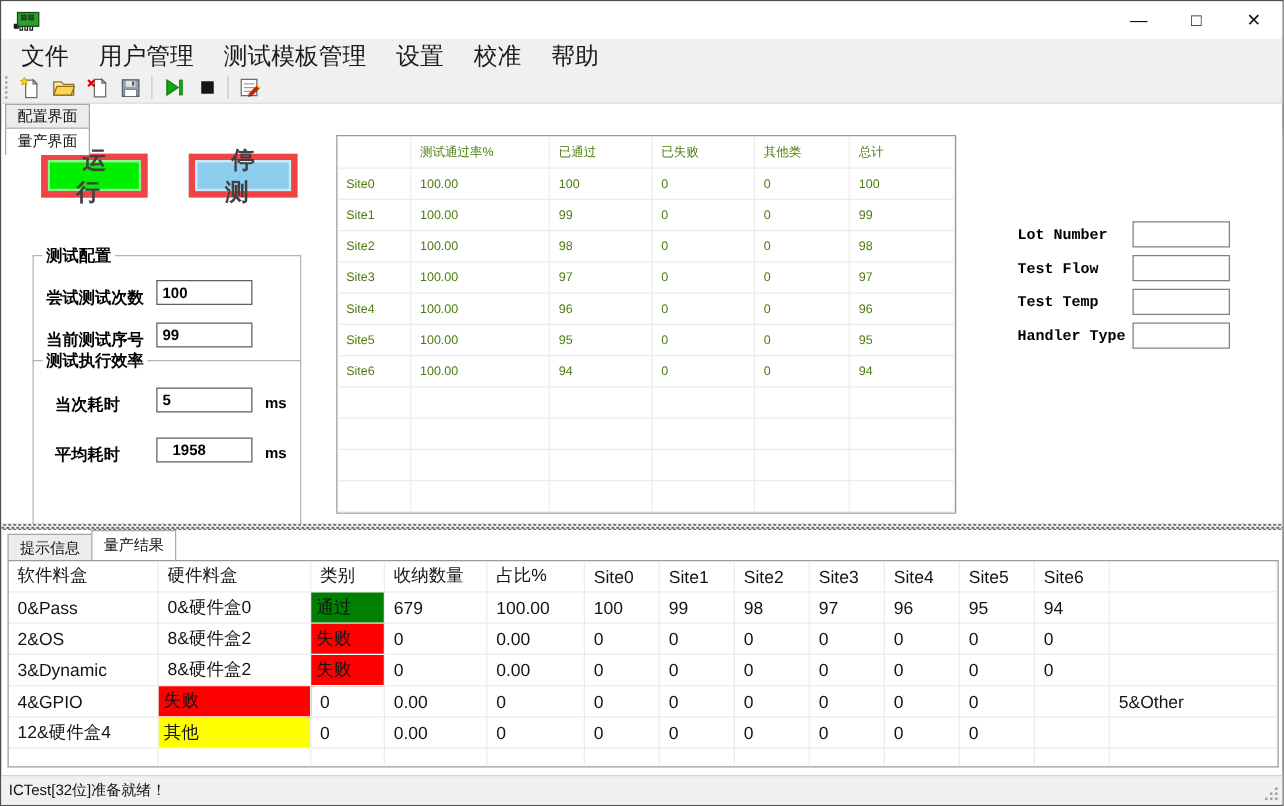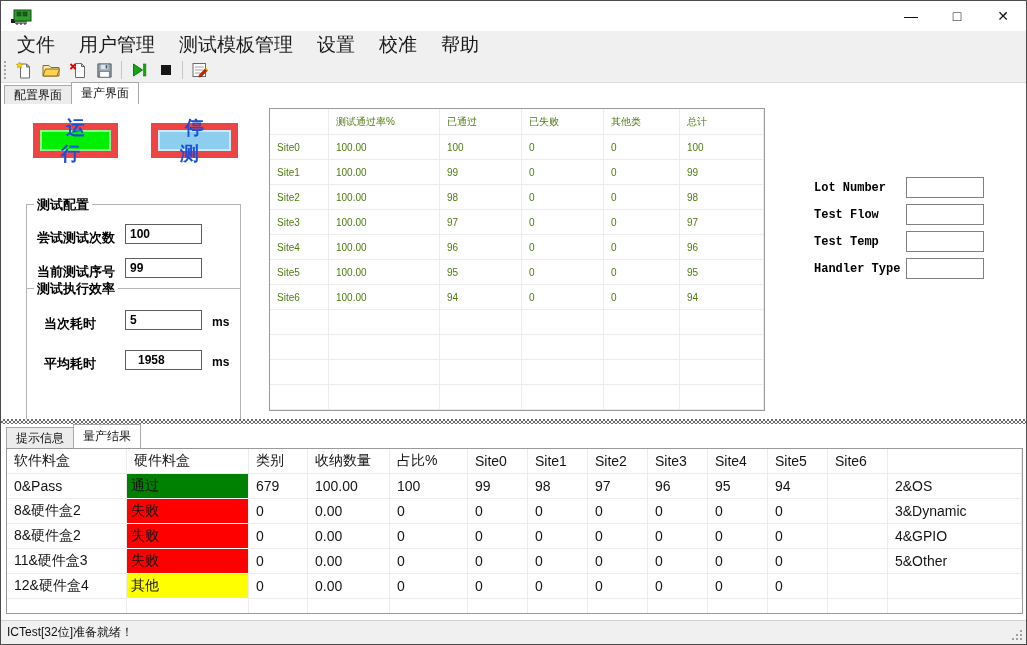--- a/index.html
+++ b/index.html
@@ -17,33 +17,33 @@
            align-items:stretch;font-size:19px;color:#1a1a1a;padding-left:4px;}
   .menu-item{padding:0 12px;display:flex;align-items:center;}
   
   .toolbar{position:absolute;left:0;top:57px;right:0;height:25px;background:#f0f0f0;
            border-bottom:1px solid #dcdcdc;display:flex;align-items:center;box-sizing:border-box;}
   .gripper{width:0;height:18px;border-left:2px dotted #a6a6a6;margin:0 4px 0 3px;}
   .tool-btn{width:27px;height:22px;display:flex;align-items:center;justify-content:center;}
   .tool-sep{width:1px;height:18px;background:#c6c6c6;margin:0 3px;}
   
   .tabstrip{position:absolute;display:flex;align-items:flex-end;}
-  .tabstrip.top{left:3px;top:82px;height:21px;}
+  .tabstrip.top{left:3px;top:82px;height:21px;flex-direction:column;}
   .tabstrip.bottom{left:5px;top:424px;height:23px;}
   .tab{height:18px;line-height:18px;padding:0 9px;font-size:12px;background:#ececec;
        border:1px solid #a8a8a8;border-bottom:none;margin-right:-1px;color:#111;white-space:nowrap;}
   .tab.active{height:21px;line-height:21px;background:#fff;position:relative;z-index:2;}
   .tabstrip.bottom .tab{height:20px;line-height:20px;}
   .tabstrip.bottom .tab.active{height:23px;line-height:23px;}
   
   .tabpage{position:absolute;left:0;top:103px;right:0;height:315px;background:#fff;}
   
-  .big-btn{position:absolute;border:7px solid #ef4444;box-shadow:inset 0 0 0 2px rgba(255,255,255,.55);
+  .big-btn{position:absolute;border:5px solid #ef4444;box-shadow:inset 0 0 0 2px rgba(255,255,255,.55);
            display:flex;align-items:center;justify-content:center;font-size:19px;font-weight:bold;
-           color:#1d4ed8;letter-spacing:10px;text-indent:10px;box-sizing:border-box;}
+           color:#404040;letter-spacing:10px;text-indent:10px;box-sizing:border-box;}
   .btn-run{left:32px;top:122px;width:85px;height:35px;}
   .btn-stop{left:150px;top:122px;width:87px;height:35px;}
   
   .groupbox{position:absolute;border:1px solid #b4b4b4;background:#fff;box-sizing:border-box;}
   .gb1{left:25px;top:203px;width:215px;height:88px;}
   .gb2{left:25px;top:287px;width:215px;height:134px;}
   .gb-legend{position:absolute;top:-9px;left:7px;background:#fff;padding:0 3px;font-size:13px;
              font-weight:bold;color:#000;white-space:nowrap;}
   .gb-label{position:absolute;left:10px;font-size:13px;font-weight:bold;color:#000;white-space:nowrap;}
   .gb-input{position:absolute;left:98px;width:77px;height:20px;border:1px solid #5e5e5e;font-size:12px;
@@ -299,20 +299,21 @@
       <div class="cell">占比%</div>
       <div class="cell">Site0</div>
       <div class="cell">Site1</div>
       <div class="cell">Site2</div>
       <div class="cell">Site3</div>
       <div class="cell">Site4</div>
       <div class="cell">Site5</div>
       <div class="cell">Site6</div>
       <div class="cell"></div>
       <div class="cell">0&amp;Pass</div>
+      <div class="cell">0&amp;硬件盒0</div>
       <div class="cell cat" style="background: rgb(0, 128, 0);">通过</div>
       <div class="cell">679</div>
       <div class="cell">100.00</div>
       <div class="cell">100</div>
       <div class="cell">99</div>
       <div class="cell">98</div>
       <div class="cell">97</div>
       <div class="cell">96</div>
       <div class="cell">95</div>
       <div class="cell">94</div>
@@ -337,21 +338,20 @@
       <div class="cell">0.00</div>
       <div class="cell">0</div>
       <div class="cell">0</div>
       <div class="cell">0</div>
       <div class="cell">0</div>
       <div class="cell">0</div>
       <div class="cell">0</div>
       <div class="cell">0</div>
       <div class="cell"></div>
       <div class="cell">4&amp;GPIO</div>
-      <div class="cell">11&amp;硬件盒3</div>
       <div class="cell cat" style="background: rgb(255, 0, 0);">失败</div>
       <div class="cell">0</div>
       <div class="cell">0.00</div>
       <div class="cell">0</div>
       <div class="cell">0</div>
       <div class="cell">0</div>
       <div class="cell">0</div>
       <div class="cell">0</div>
       <div class="cell">0</div>
       <div class="cell">0</div>

